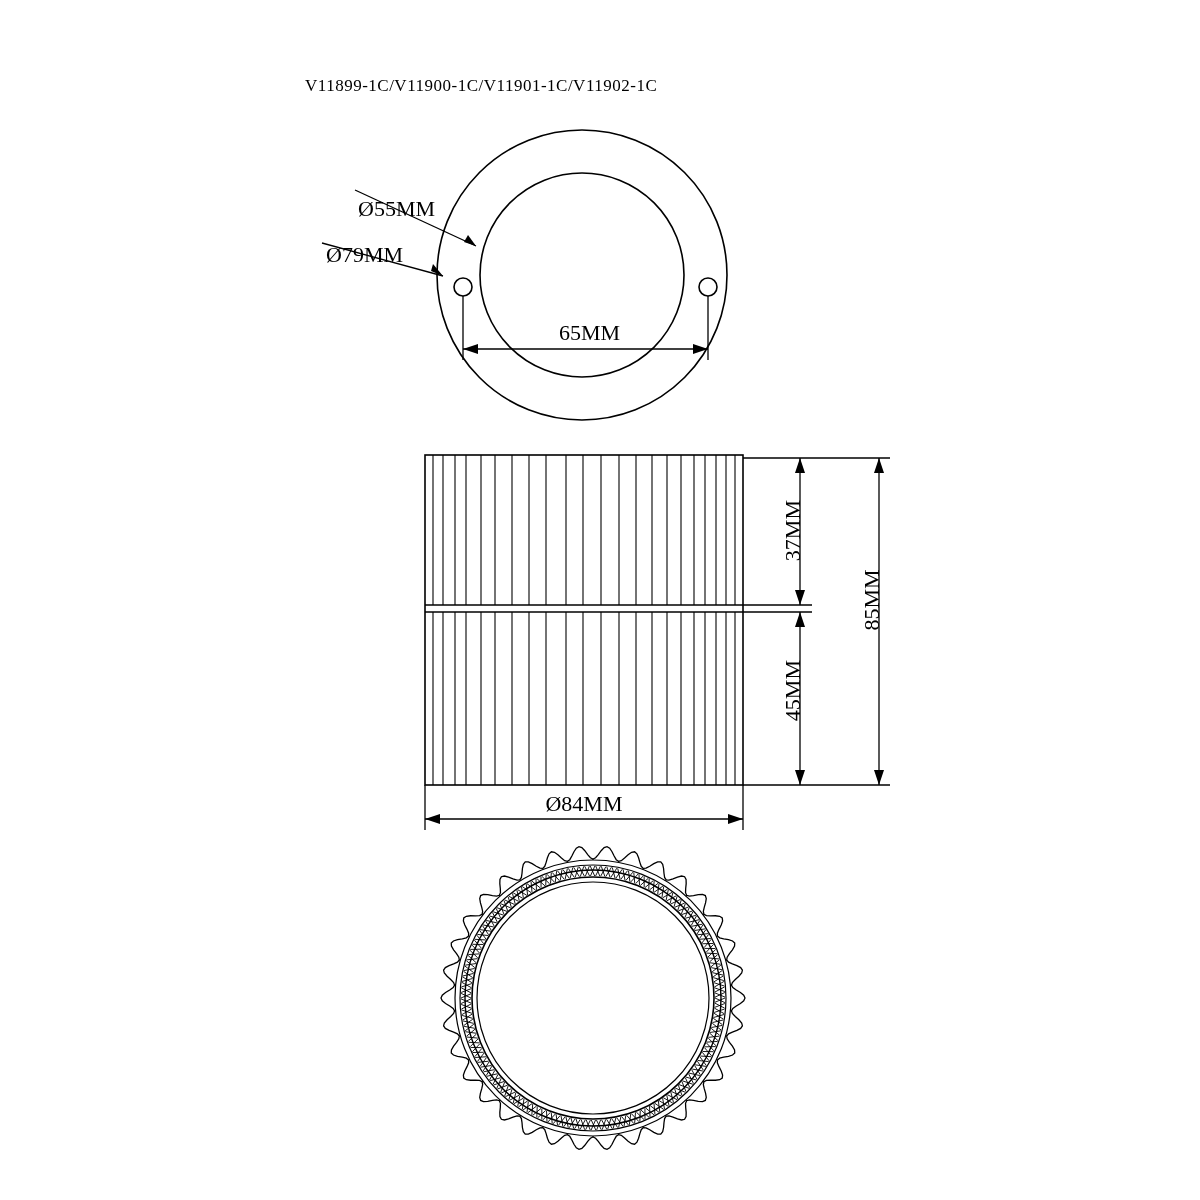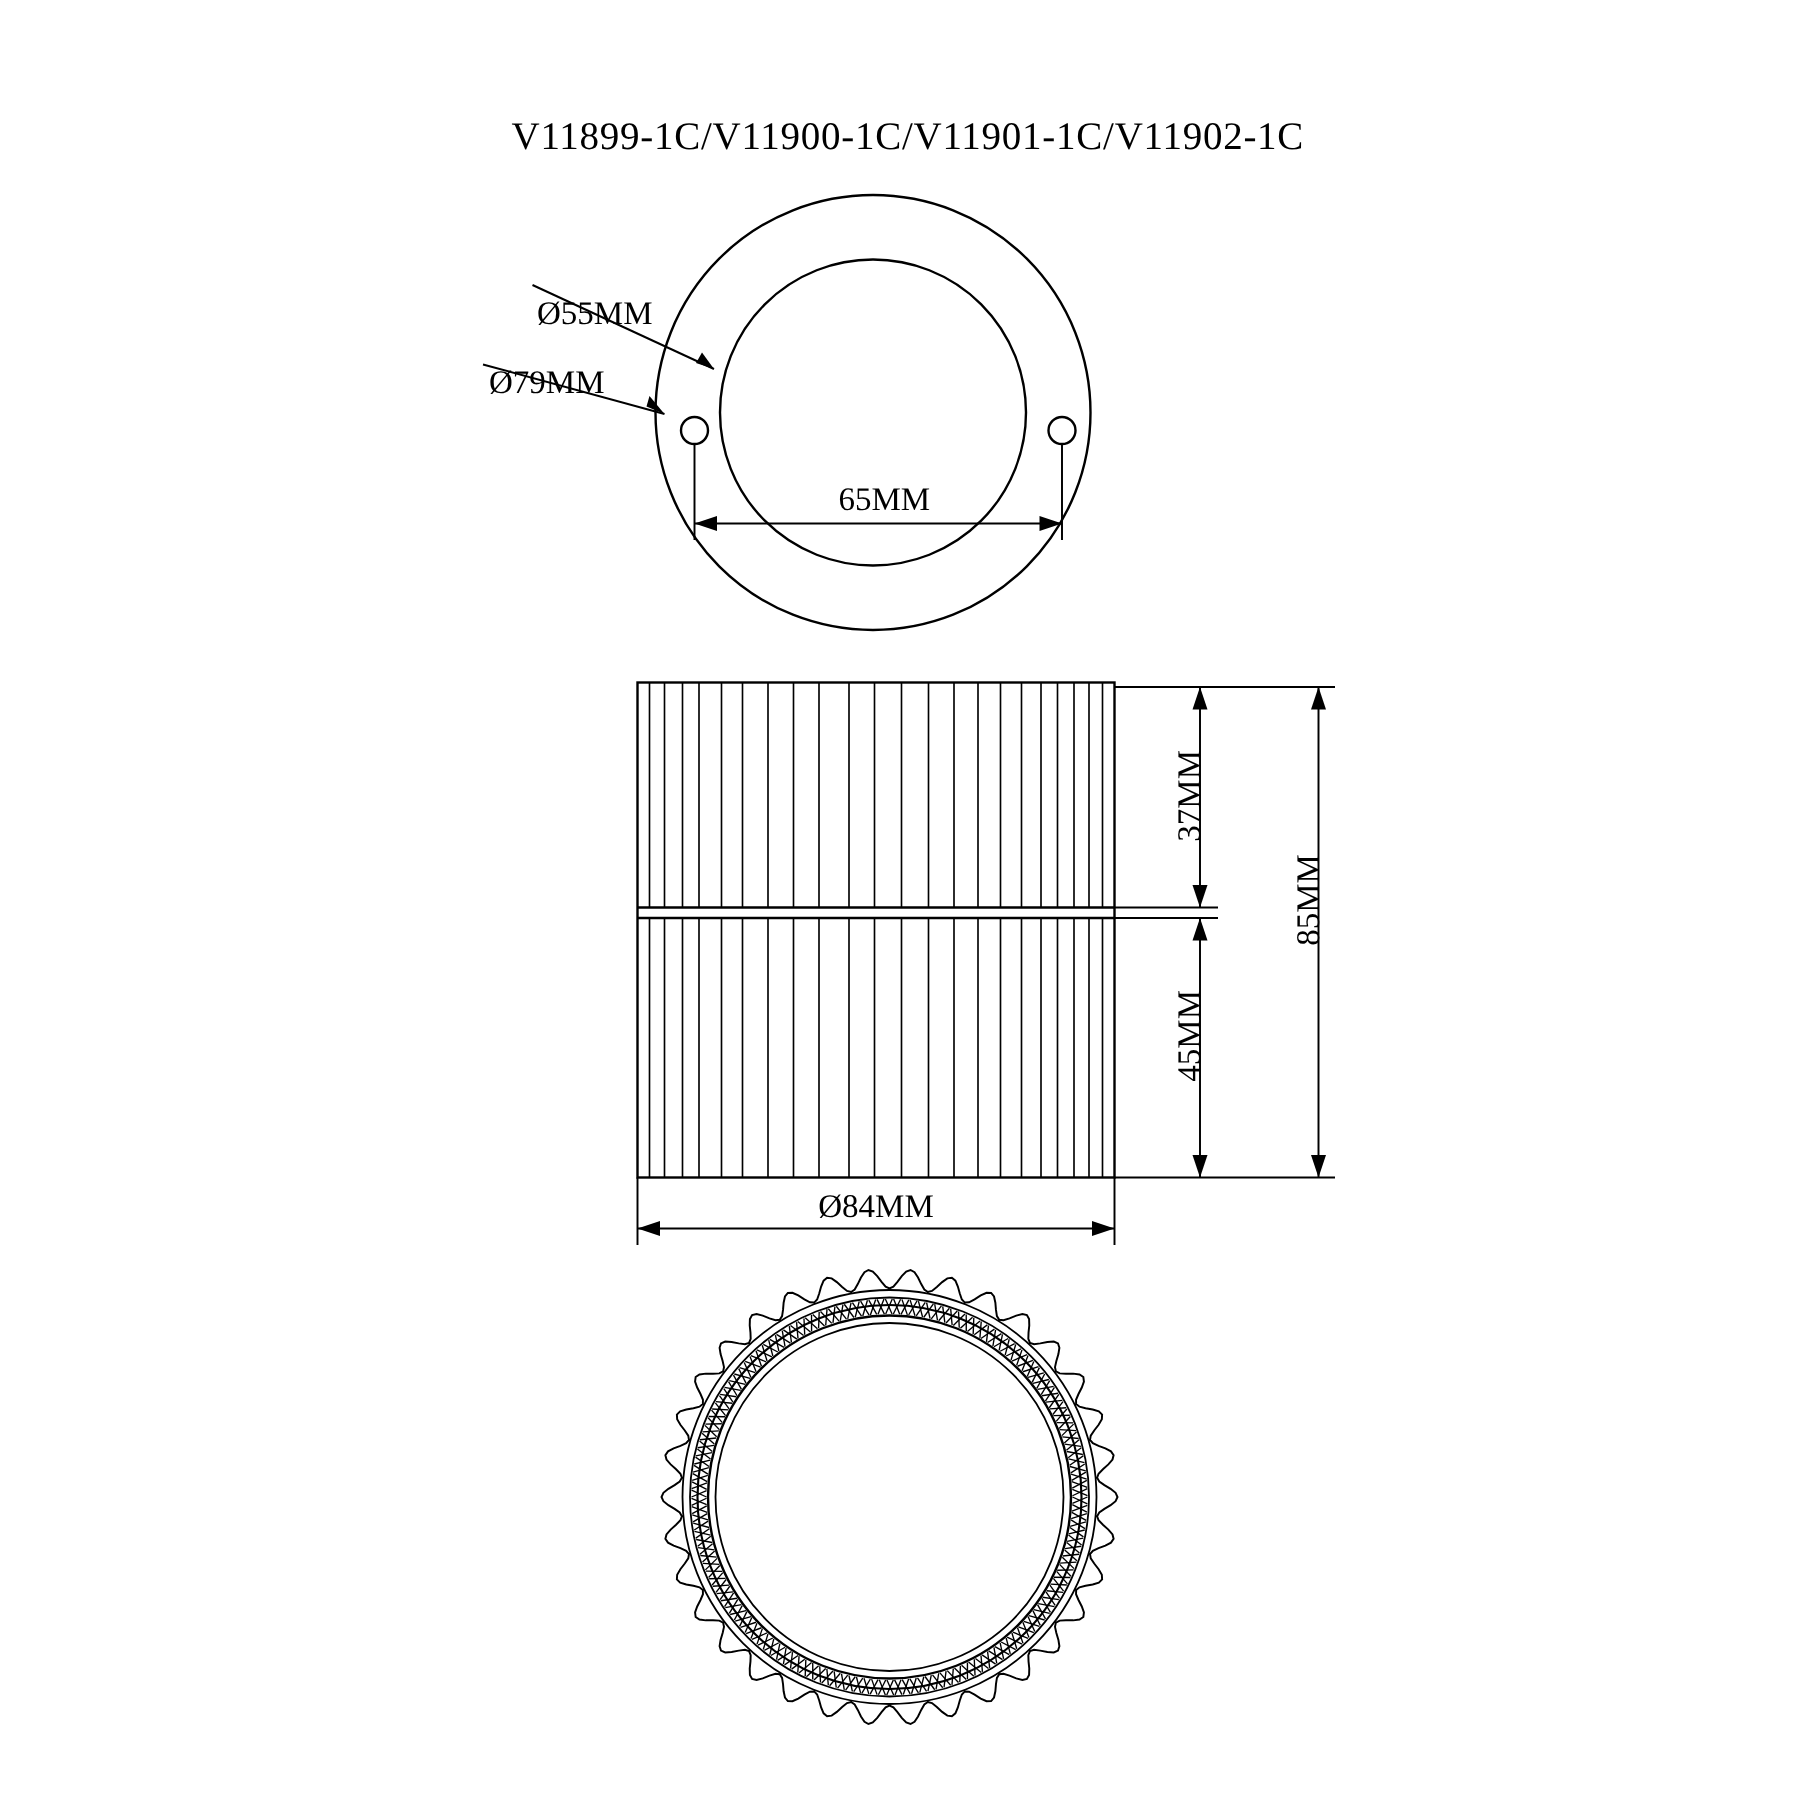--- a/index.html
+++ b/index.html
@@ -18,25 +18,24 @@
   #sheet {
     position: absolute;
     left: 0; top: 0;
     width: 1200px;
     height: 1200px;
   }
   .title {
     position: absolute;
     left: 305px;
     top: 76px;
-    font-size: 26px;
+    font-size: 17px;
     letter-spacing: 0.5px;
     white-space: nowrap;
     font-family: "Liberation Serif", serif;
-    margin-left: 36px;
   }
   svg { display: block; }
   text {
     font-family: "Liberation Serif", serif;
     fill: #000;
   }
 </style>
 </head>
 <body>
 

